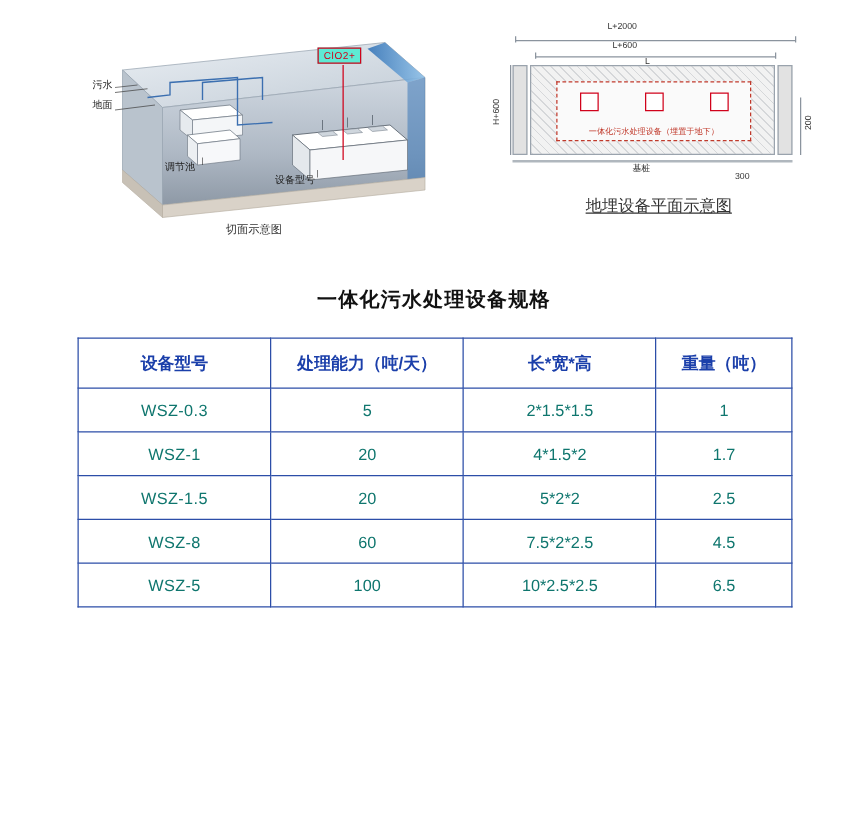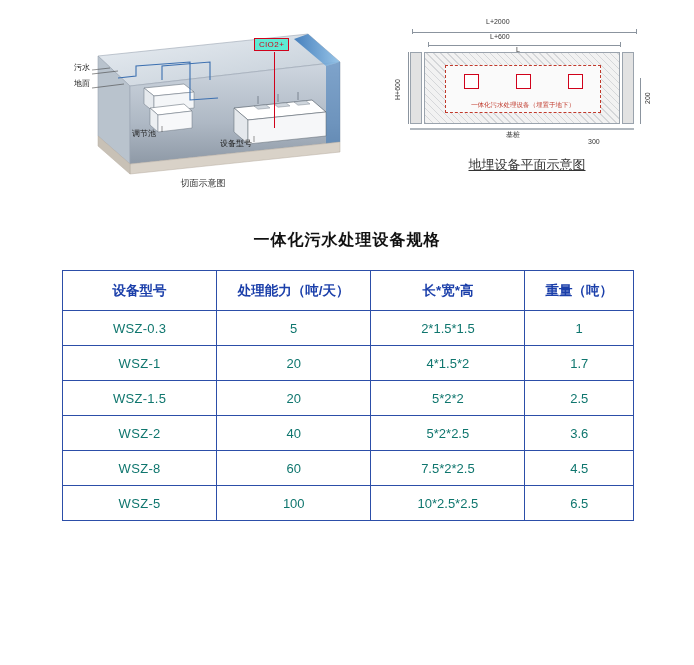--- a/index.html
+++ b/index.html
@@ -307,26 +307,20 @@
           <td>4*1.5*2</td>
           <td>1.7</td>
         </tr>
         <tr>
           <td class="model">WSZ-1.5</td>
           <td>20</td>
           <td>5*2*2</td>
           <td>2.5</td>
         </tr>
         <tr>
-          <td class="model">WSZ-2</td>
-          <td>40</td>
-          <td>5*2*2.5</td>
-          <td>3.6</td>
-        </tr>
-        <tr>
           <td class="model">WSZ-8</td>
           <td>60</td>
           <td>7.5*2*2.5</td>
           <td>4.5</td>
         </tr>
         <tr>
           <td class="model">WSZ-5</td>
           <td>100</td>
           <td>10*2.5*2.5</td>
           <td>6.5</td>

